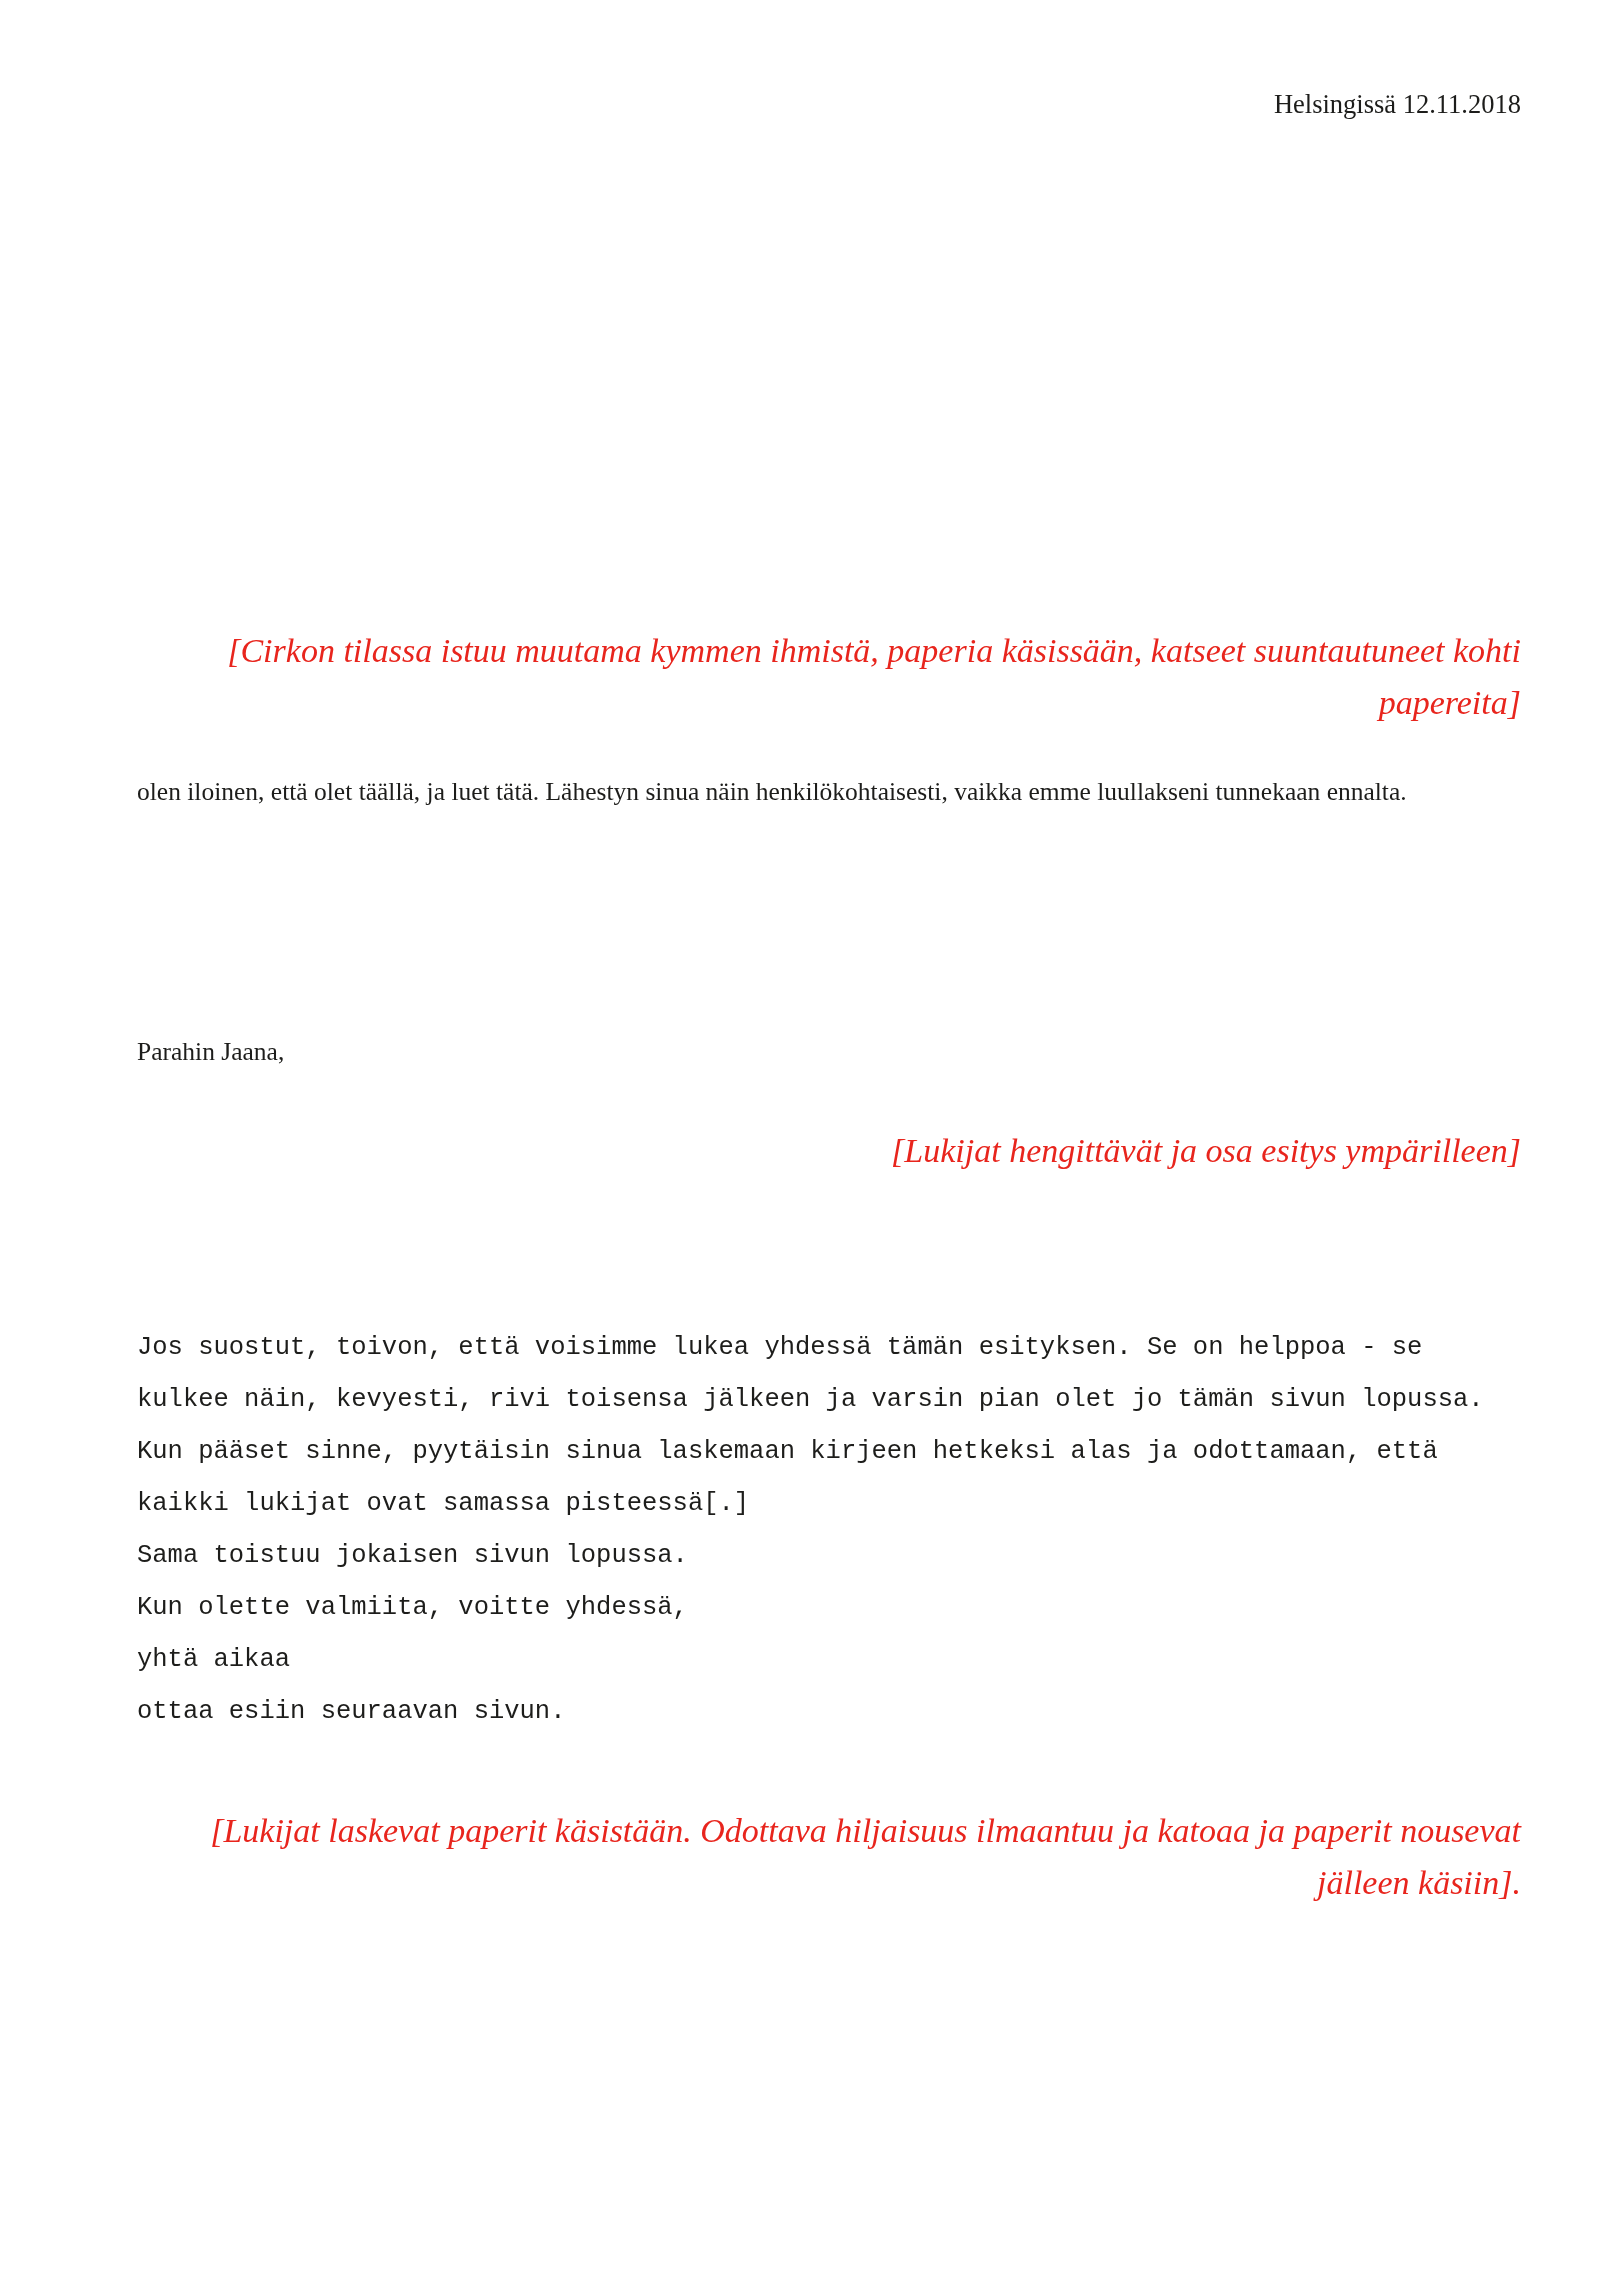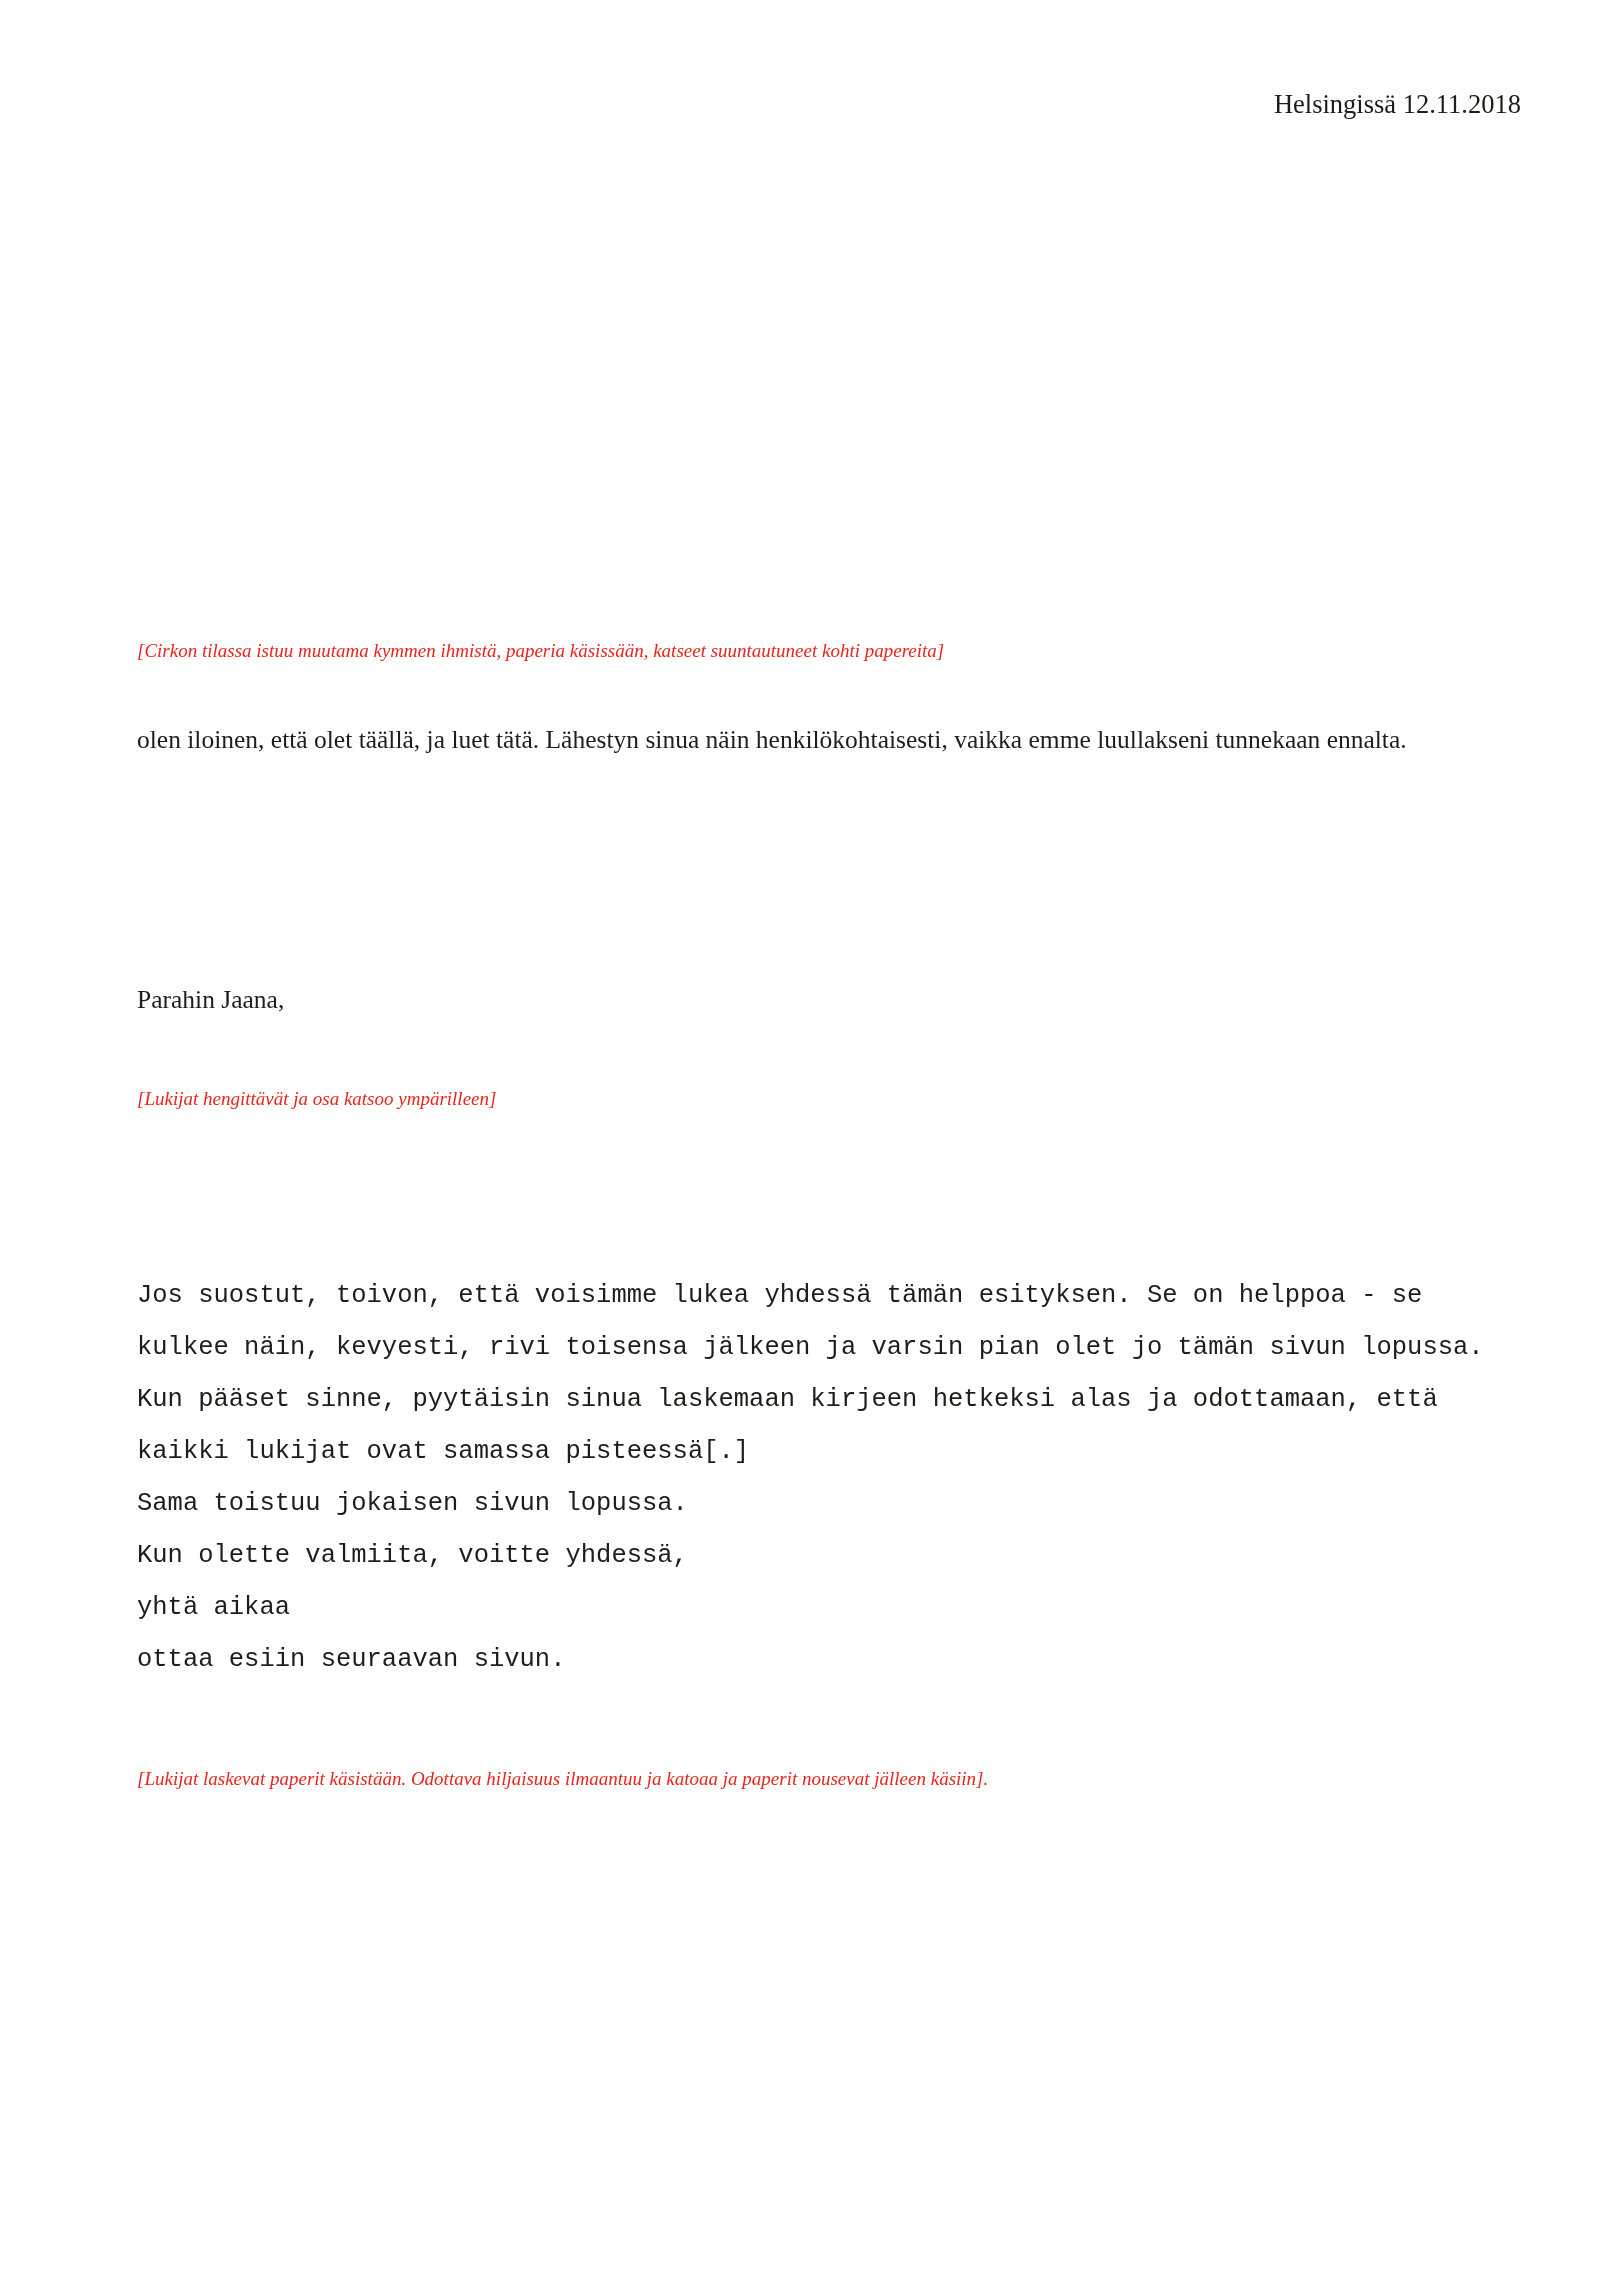--- a/index.html
+++ b/index.html
@@ -29,23 +29,24 @@
     font-size: 25.5px;
     line-height: 52px;
     max-width: 1384px;
   }
   .multiline {
     white-space: pre-line;
   }
   .stage {
     color: var(--stage, #e8251d);
     font-style: italic;
-    font-size: 19px;
+    font-size: 34px;
     line-height: 52px;
     max-width: 1384px;
+    text-align: right;
   }
   .stage-1     { margin-top: 495px; }
   .salutation  { margin-top: 208px; }
   .paragraph-1 { margin-top: 37px; }
   .stage-2     { margin-top: 49px; }
   .paragraph-2 { margin-top: 139px; }
   .stage-3     { margin-top: 47px; }
   .paragraph-3 { margin-top: 145px; font-family: Liberation Mono, monospace; }
   .stage-4     { margin-top: 67px; }
 </style>
@@ -57,21 +58,21 @@
   <div class="date-line">Helsingissä 12.11.2018</div>
 
   <div class="stage stage-1">[Cirkon tilassa istuu muutama kymmen ihmistä, paperia käsissään, katseet suuntautuneet kohti papereita]</div>
 
   <div class="body-text paragraph-1">olen iloinen, että olet täällä, ja luet tätä. Lähestyn sinua näin henkilökohtaisesti, vaikka emme luullakseni tunnekaan ennalta.</div>
 
   <div class="body-text salutation">Parahin Jaana,</div>
 
 
 
-  <div class="stage stage-3">[Lukijat hengittävät ja osa katsoo ympärilleen]</div>
+  <div class="stage stage-3">[Lukijat hengittävät ja osa esitys ympärilleen]</div>
 
   <div class="body-text multiline paragraph-3">Jos suostut, toivon, että voisimme lukea yhdessä tämän esityksen. Se on helppoa - se kulkee näin, kevyesti, rivi toisensa jälkeen ja varsin pian olet jo tämän sivun lopussa. Kun pääset sinne, pyytäisin sinua laskemaan kirjeen hetkeksi alas ja odottamaan, että kaikki lukijat ovat samassa pisteessä[.]
 Sama toistuu jokaisen sivun lopussa.
 Kun olette valmiita, voitte yhdessä,
 yhtä aikaa
 ottaa esiin seuraavan sivun.</div>
 
   <div class="stage stage-4">[Lukijat laskevat paperit käsistään. Odottava hiljaisuus ilmaantuu ja katoaa ja paperit nousevat jälleen käsiin].</div>
 
 </div>

